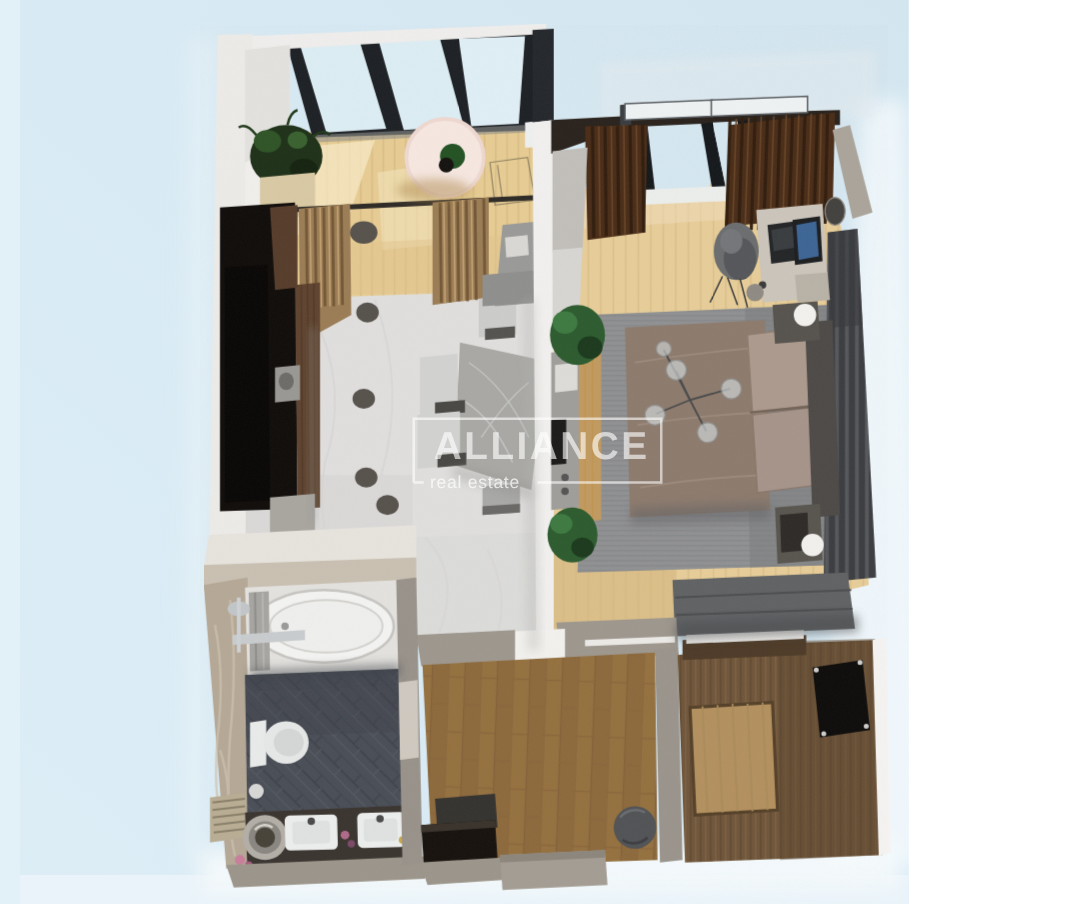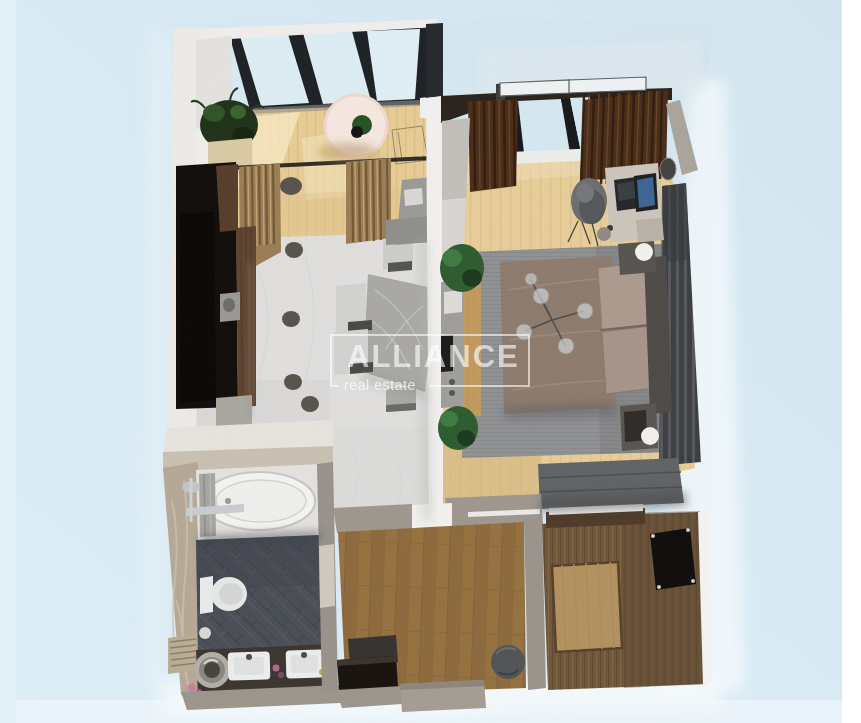--- a/index.html
+++ b/index.html
@@ -1,16 +1,16 @@
 <!DOCTYPE html>
 <html><head>
 <meta charset="utf-8">
 <style>
 html,body{margin:0;padding:0;}
-.stage{position:relative;width:842px;height:723px;overflow:hidden;font-family:"Liberation Sans",sans-serif;}
+.stage{position:relative;width:727px;height:723px;overflow:hidden;font-family:"Liberation Sans",sans-serif;}
 </style>
 </head>
 <body>
 <div class="stage">
 <svg width="861" height="723" viewBox="0 0 861 723">
 <defs>
 <linearGradient id="bggrad" x1="0" y1="1" x2="1" y2="0">
  <stop offset="0" stop-color="#dcedf6"></stop>
  <stop offset="0.55" stop-color="#d8eaf4"></stop>
  <stop offset="1" stop-color="#d2e4ee"></stop>

